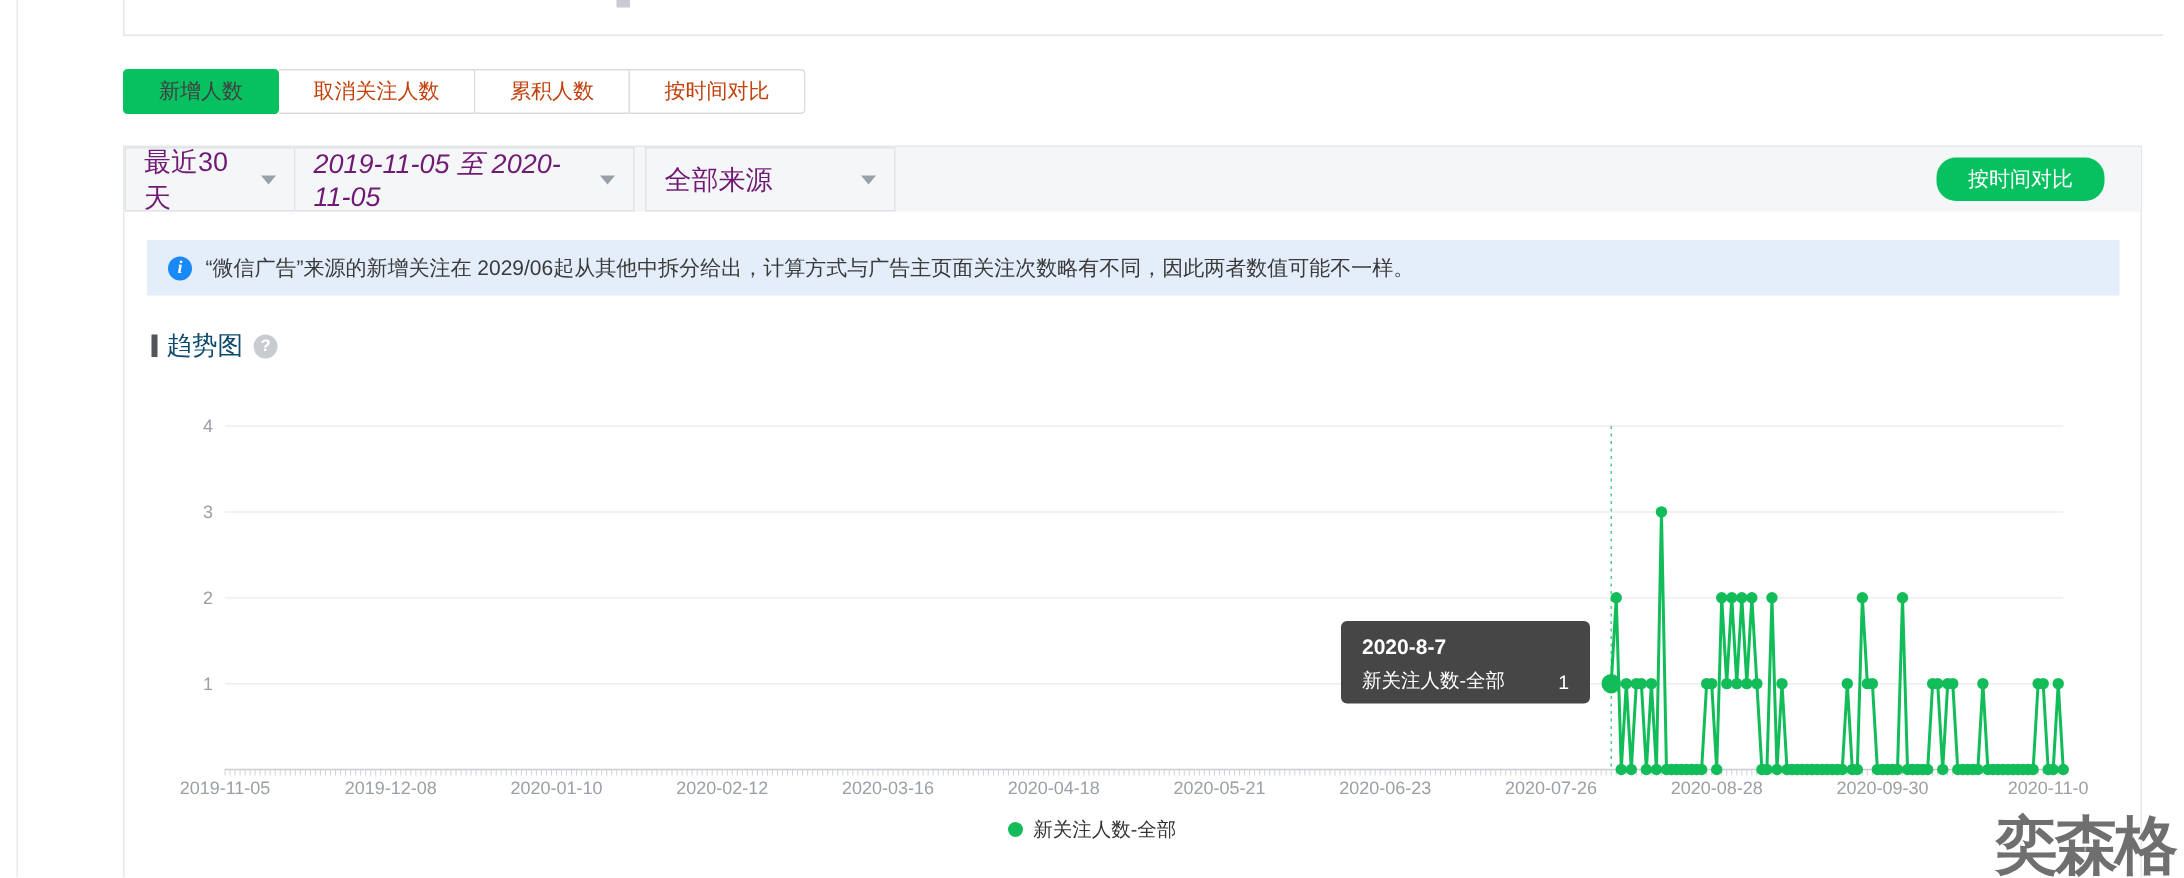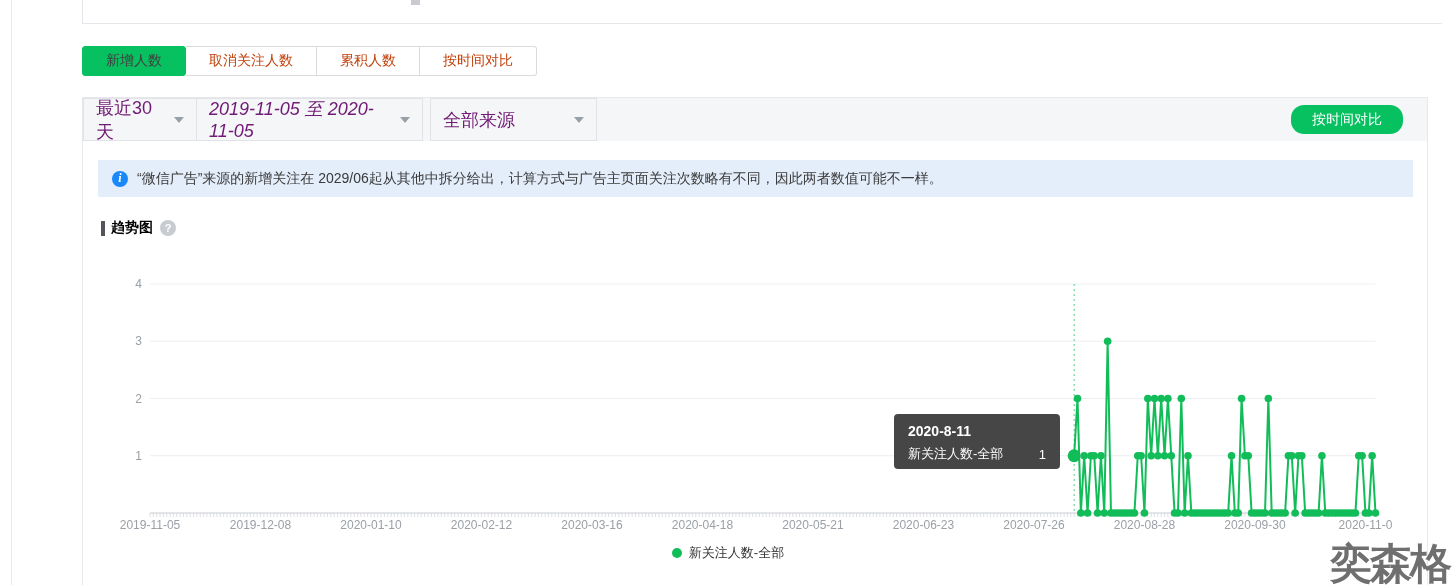--- a/index.html
+++ b/index.html
@@ -49,21 +49,21 @@
             background:#e4edfa; display:flex; align-items:center; padding:0 14px;
             font-size:14px; color:#3a3a3a; }
   .info-icon { width:16px; height:16px; border-radius:50%; background:#1989fa; color:#fff;
                font-size:12px; font-weight:bold; display:flex; align-items:center;
                justify-content:center; margin-right:9px; flex:none;
                font-family:"Liberation Serif","DejaVu Serif",serif; font-style:italic; }
 
   
   .section-title { position:absolute; left:18px; top:121px; display:flex; align-items:center; }
   .title-bar { width:4px; height:15px; background:#53555a; margin-right:6px; }
-  .title-text { font-size:14px; font-weight:bold; color:#000000; }
+  .title-text { font-size:17px; font-weight:normal; color:#0c4a6e; }
   .help-icon { width:16px; height:16px; border-radius:50%; background:#c8ccd1; color:#fff;
                font-size:11px; font-weight:bold; display:flex; align-items:center;
                justify-content:center; margin-left:7px; cursor:pointer; }
 
   
   #chart-svg { position:absolute; left:0; top:0; width:1456px; height:585px; pointer-events:auto; }
 
   
   .tooltip { position:absolute; left:894px; top:414px; width:166px; height:55px;
              background:rgba(56,56,56,0.93); border-radius:4px; padding:9px 14px 8px;
@@ -609,21 +609,21 @@
       <circle cx="1358.7581967213114" cy="455.75" r="3.8" fill="#12bd59"></circle>
       <circle cx="1362.1065573770493" cy="455.75" r="3.8" fill="#12bd59"></circle>
       <circle cx="1365.454918032787" cy="513" r="3.8" fill="#12bd59"></circle>
       <circle cx="1368.8032786885246" cy="513" r="3.8" fill="#12bd59"></circle>
       <circle cx="1372.1516393442623" cy="455.75" r="3.8" fill="#12bd59"></circle>
       <circle cx="1375.5" cy="513" r="3.8" fill="#12bd59"></circle>
       <circle cx="1074.1475409836066" cy="455.75" r="6.5" fill="#12bd59"></circle>
     </svg>
 
   <div class="tooltip">
-    <div class="tooltip-date">2020-8-11</div>
+    <div class="tooltip-date">2020-8-7</div>
     <div class="tooltip-row">
       <span>新关注人数-全部</span>
       <span class="tooltip-val">1</span>
     </div>
   </div>
 
   <div class="legend">
     <span class="legend-dot" id="legend-dot" style="background: rgb(18, 189, 89);"></span>
     <span class="legend-label">新关注人数-全部</span>
   </div>

